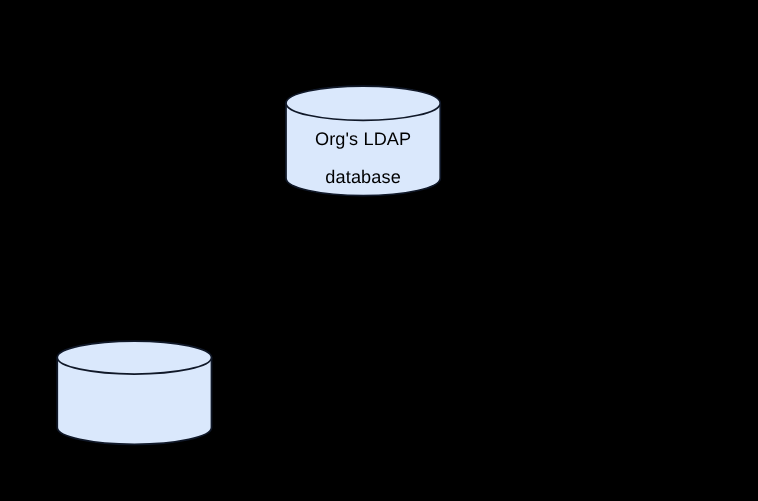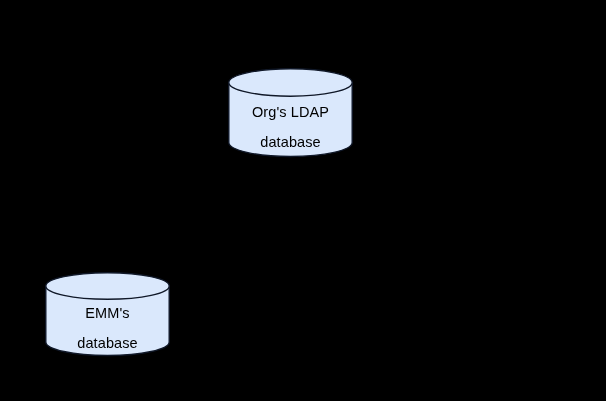--- a/index.html
+++ b/index.html
@@ -55,20 +55,16 @@
       <span>Org's LDAP</span>
       <span>database</span>
     </div>
   </div>
 
   <div class="cylinder" style="left:45px; top:272px; width:125px; height:84px;">
     <svg width="125" height="84" viewBox="0 0 125 84">
       <path d="M 0.8,14 L 0.8,70 A 61.7,13.5 0 0 0 124.2,70 L 124.2,14 Z" fill="#dae8fc" stroke="#101828" stroke-width="1.4" stroke-linejoin="round"></path>
       <ellipse cx="62.5" cy="14" rx="61.7" ry="13.2" fill="#dae8fc" stroke="#101828" stroke-width="1.4"></ellipse>
     </svg>
-    <div class="cyl-label" style="top:26px;">
-      <span>EMM's</span>
-      <span>database</span>
-    </div>
   </div>
 
 
 </div>
 
 </body></html>

